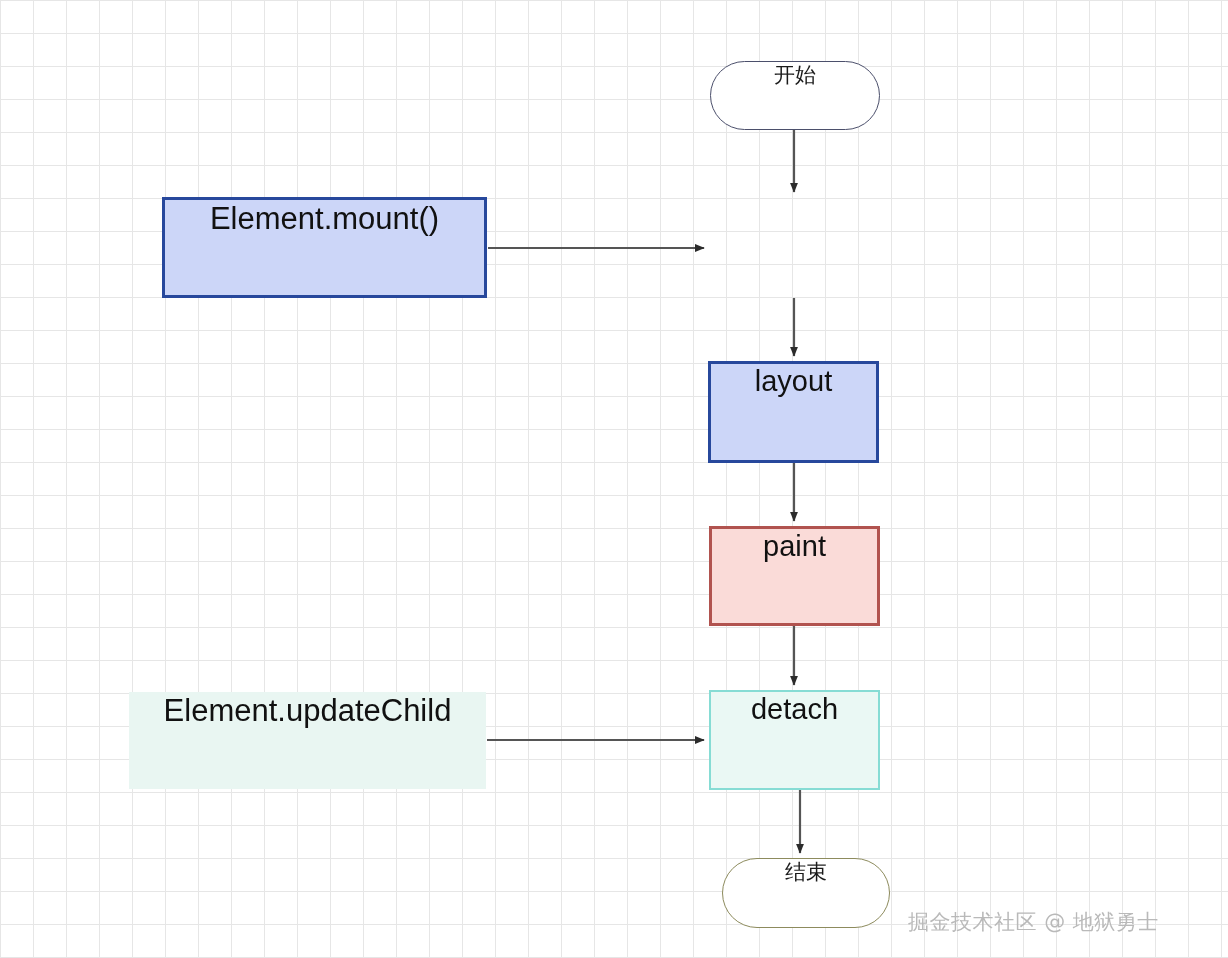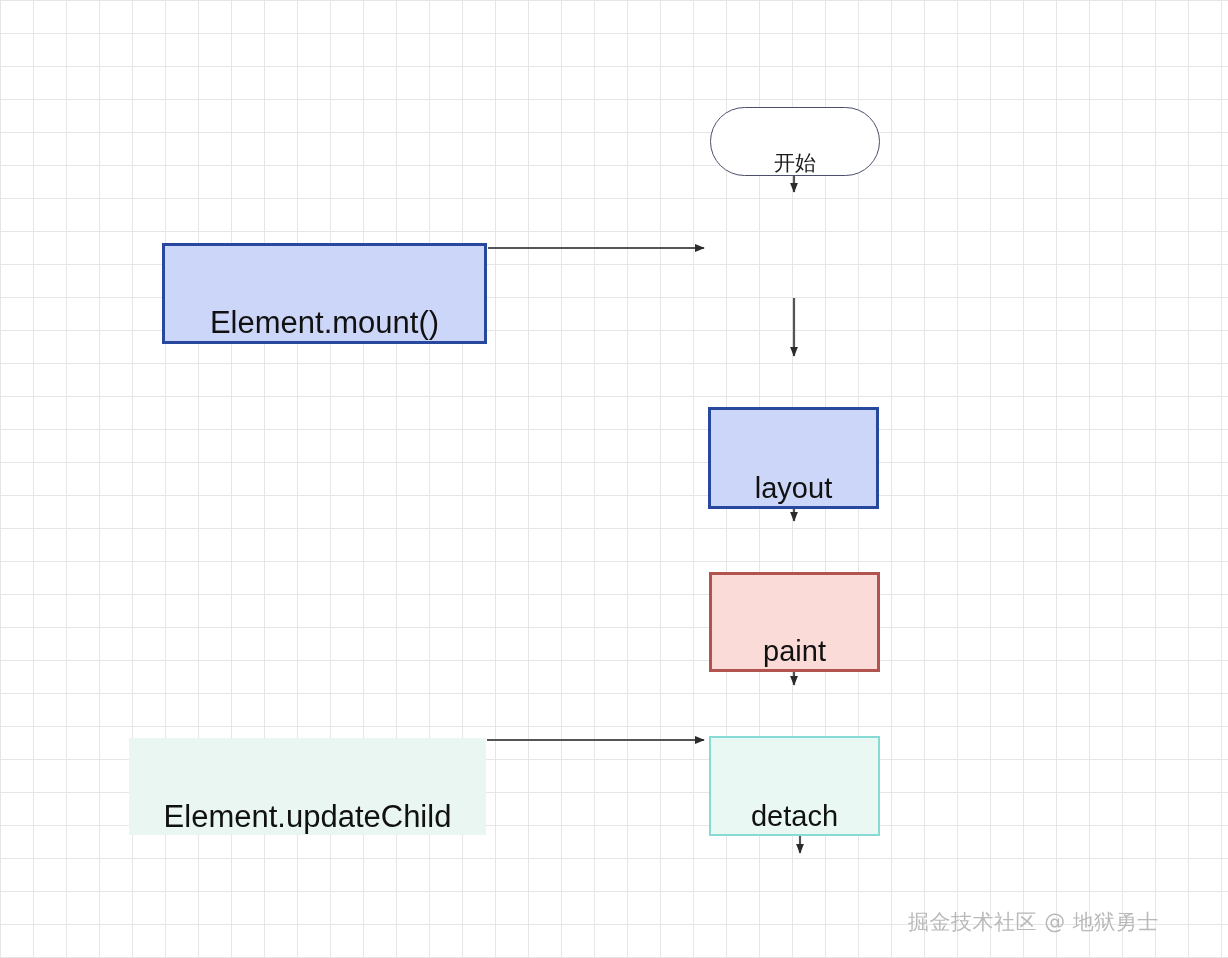--- a/index.html
+++ b/index.html
@@ -27,26 +27,25 @@
     position: absolute;
     left: 0;
     top: 0;
     width: 1228px;
     height: 958px;
     pointer-events: none;
   }
   .node {
     position: absolute;
     display: flex;
-    align-items: flex-end;
+    align-items: flex-start;
     justify-content: center;
     box-sizing: border-box;
     text-align: center;
     line-height: 1.2;
-    margin-top: 46px;
   }
 
   
   .node-start {
     left: 710px; top: 61px;
     width: 170px; height: 69px;
     background: #ffffff;
     border: 1.6px solid #4b4f6b;
     border-radius: 36px;
     color: #1a1a1a;
@@ -185,16 +184,19 @@
   </div>
 
   <div class="node node-updatechild">
     <span>Element.updateChild</span>
   </div>
 
   <div class="node node-detach">
     <span>detach</span>
   </div>
 
+  <div class="node node-end">
+    <span>结束</span>
+  </div>
 
   <div class="watermark">掘金技术社区 @ 地狱勇士</div>
 
 </div>
 
 </body></html>

